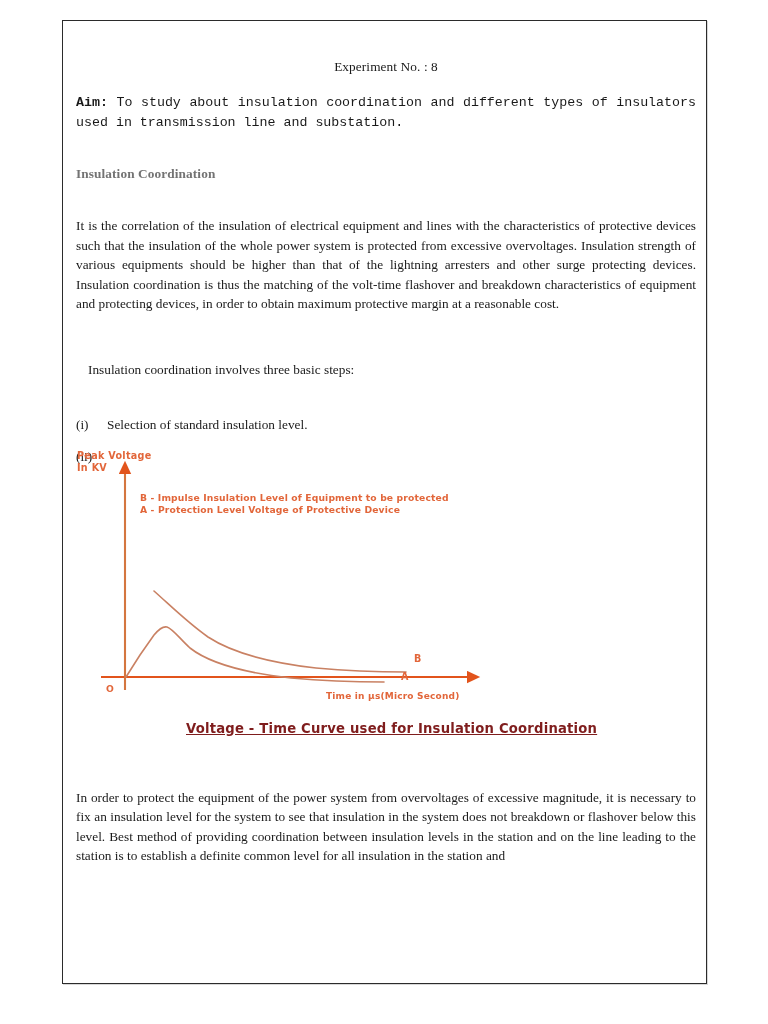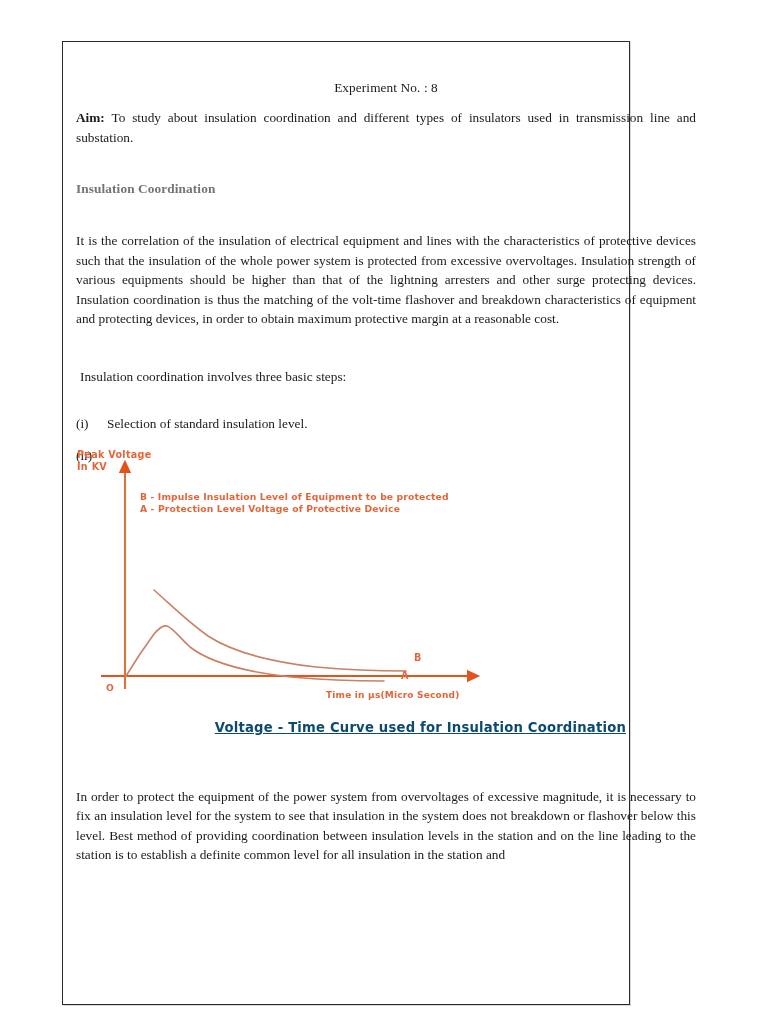--- a/index.html
+++ b/index.html
@@ -12,22 +12,22 @@
     height: 1024px;
     font-family: "Liberation Serif", serif;
     overflow: hidden;
     position: relative;
   }
 
   
   #page-sheet {
     position: absolute;
     left: 62px;
-    top: 41px;
-    width: 568px;
+    top: 20px;
+    width: 645px;
     height: 964px;
     background: #ffffff;
     border: 1px solid #2b2b2b;
     box-sizing: border-box;
     box-shadow: 1px 1px 0 #d8d8d8;
   }
   #page-inner {
     position: absolute;
     left: 13px;
     top: 0px;
@@ -43,34 +43,34 @@
     margin: 38px 0 0 0;
     letter-spacing: .1px;
   }
   .para {
     font-size: 13.3px;
     line-height: 1.47;
     color: #1a1a1a;
     text-align: justify;
     margin: 0;
   }
-  .aim-block { margin-top: 12px; }
+  .aim-block { margin-top: 18px; font-family: Liberation Mono, monospace; }
   .aim-label { font-weight: bold; }
   .sec-heading {
     font-size: 13.3px;
     font-weight: bold;
     color: #737373;
     margin: 0;
     letter-spacing: .1px;
   }
   .gap-lg { height: 34px; }
   .gap-md { height: 24px; }
   .gap-xs { height: 7px; }
 
-  .steps-intro { margin: 4px; }
+  .steps-intro { margin: 12px; }
   ul.steps {
     list-style: none;
     margin: 0;
     padding: 0;
   }
   ul.steps li {
     font-size: 13.3px;
     line-height: 1.45;
     color: #1a1a1a;
     position: relative;
@@ -91,25 +91,25 @@
     position: relative;
     width: 620px;
     height: 300px;
   }
   #figure svg { display: block; }
   .fig-caption {
     position: absolute;
     left: 110px;
     top: 274px;
     width: 440px;
-    text-align: right;
+    text-align: left;
     font-family: "DejaVu Sans", sans-serif;
     font-size: 13.2px;
     font-weight: bold;
-    color: #0c4a6e;
+    color: #7f1d1d;
     text-decoration: underline;
     letter-spacing: .2px;
     white-space: nowrap;
   }
 </style>
 </head>
 <body>
 
 <div id="page-sheet">
   <div id="page-inner">

